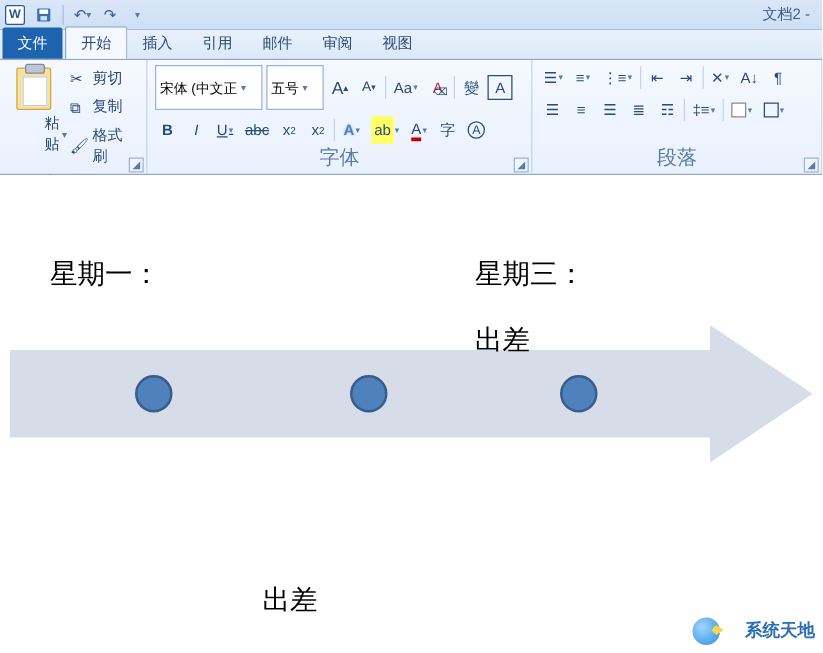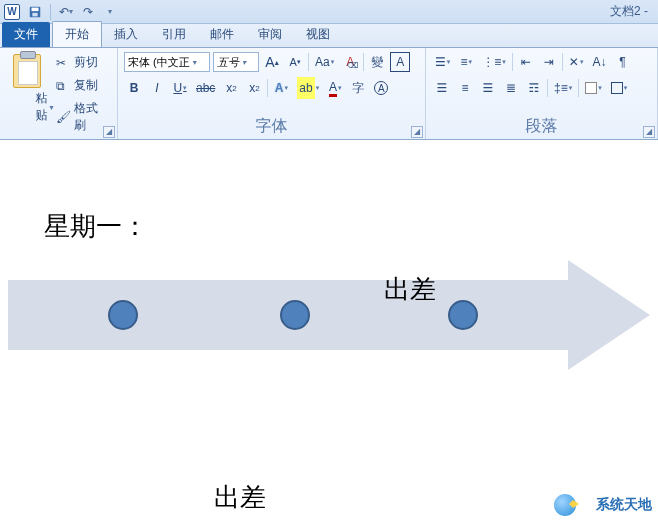--- a/index.html
+++ b/index.html
@@ -32,38 +32,38 @@
   .paste-icon::before { content: ""; position: absolute; top: -4px; left: 6px; width: 14px; height: 6px; background: #b8c8d8; border: 1px solid #889; border-radius: 2px; }
   .paste-icon::after { content: ""; position: absolute; top: 6px; left: 4px; width: 18px; height: 22px; background: #fff; border: 1px solid #ccc; }
   .paste-label { font-size: 12px; color: #2a4a7a; display: flex; align-items: center; gap: 2px; margin-left: 35px; }
   .mini-col { display: flex; flex-direction: column; gap: 2px; }
   .mini-btn { display: flex; align-items: center; gap: 4px; font-size: 12px; color: #2a4a7a; padding: 2px 4px; cursor: pointer; }
   .mini-btn svg, .mini-btn .ico { width: 14px; height: 14px; }
 
   
   .font-rows { display: flex; flex-direction: column; gap: 6px; }
   .row { display: flex; align-items: center; gap: 3px; }
-  .combo { height: 20px; background: #fff; border: 1px solid #9bb3d4; display: flex; align-items: center; font-size: 11px; padding: 0 3px; cursor: pointer; }
+  .combo { height: 36px; background: #fff; border: 1px solid #9bb3d4; display: flex; align-items: center; font-size: 11px; padding: 0 3px; cursor: pointer; }
   .combo .dd { margin-left: 3px; font-size: 8px; color: #5a7aa8; }
   .fbtn { min-width: 20px; height: 20px; border: 1px solid transparent; display: inline-flex; align-items: center; justify-content: center; font-size: 12px; color: #2a4a7a; cursor: pointer; padding: 0 2px; }
   .fbtn .dd { font-size: 7px; margin-left: 1px; color: #5a7aa8; }
   .sep-v { width: 1px; height: 18px; background: #c3d4ea; }
 
   
   .para-rows { display: flex; flex-direction: column; gap: 6px; }
 
   
   .canvas { position: relative; background: #fff; height: 382px; }
 
   .arrow { position: absolute; left: 8px; top: 120px; width: 642px; height: 110px; }
   .arrow svg { width: 100%; height: 100%; }
 
   .dot { position: absolute; width: 30px; height: 30px; border-radius: 50%; background: #4f81bd; border: 2px solid #385d8a; }
 
-  .tl { position: absolute; font-family: SimSun, serif; font-size: 26px; color: #000; line-height: 1.2; white-space: pre; }
+  .tl { position: absolute; font-family: SimSun, serif; font-size: 22px; color: #000; line-height: 1.2; white-space: pre; }
 
   .watermark { position: absolute; right: 6px; bottom: 6px; display: flex; align-items: center; gap: 20px; font-size: 14px; font-weight: bold; color: #2a6fb5; }
   .wm-globe { width: 22px; height: 22px; border-radius: 50%; background: radial-gradient(circle at 35% 35%, #9fd4ff, #2a8fd8); position: relative; }
   .wm-globe::after { content: ""; position: absolute; right: -3px; top: 6px; width: 10px; height: 8px; background: #ffd24a; clip-path: polygon(0 50%,40% 0,100% 50%,40% 100%); }
 
   .chev { font-size: 8px; color: #5a7aa8; }
 </style>
 </head>
 <body>
 
@@ -128,21 +128,21 @@
   </div>
 
   <div class="group" style="width:308px;">
     <div class="group-body">
       <div class="font-rows" style="width:100%;">
         <div class="row">
           <div class="combo" style="width:86px;">
               <span>宋体 (中文正</span>
               <span class="dd">▾</span>
             </div>
-          <div class="combo" style="width:46px;font-style:italic;">
+          <div class="combo" style="width:46px;">
               <span>五号</span>
               <span class="dd">▾</span>
             </div>
           <div class="fbtn" style="font-size:14px;">A<span style="font-size:8px;vertical-align:super;">▴</span></div>
           <div class="fbtn" style="font-size:11px;">A<span style="font-size:7px;vertical-align:super;">▾</span></div>
           <div class="sep-v"></div>
           <div class="fbtn">
               <span>Aa</span>
               <span class="dd">▾</span>
             </div>
@@ -243,21 +243,21 @@
 
   <div class="dot" style="left:108px; top:160px;"></div>
   <div class="dot" style="left:280px; top:160px;"></div>
   <div class="dot" style="left:448px; top:160px;"></div>
 
   <div class="tl" style="left:18px; top:40px;">
     <span>星期一：</span><br>
   </div>
 
   <div class="tl" style="left:358px; top:40px;">
-    <br>
+    <span>星期三：</span><br>
     <span>出差</span>
   </div>
 
   <div class="tl" style="left:188px; top:248px;">
     <br>
     <span>出差</span>
   </div>
 
   <div class="watermark">
     <div class="wm-globe"></div>

